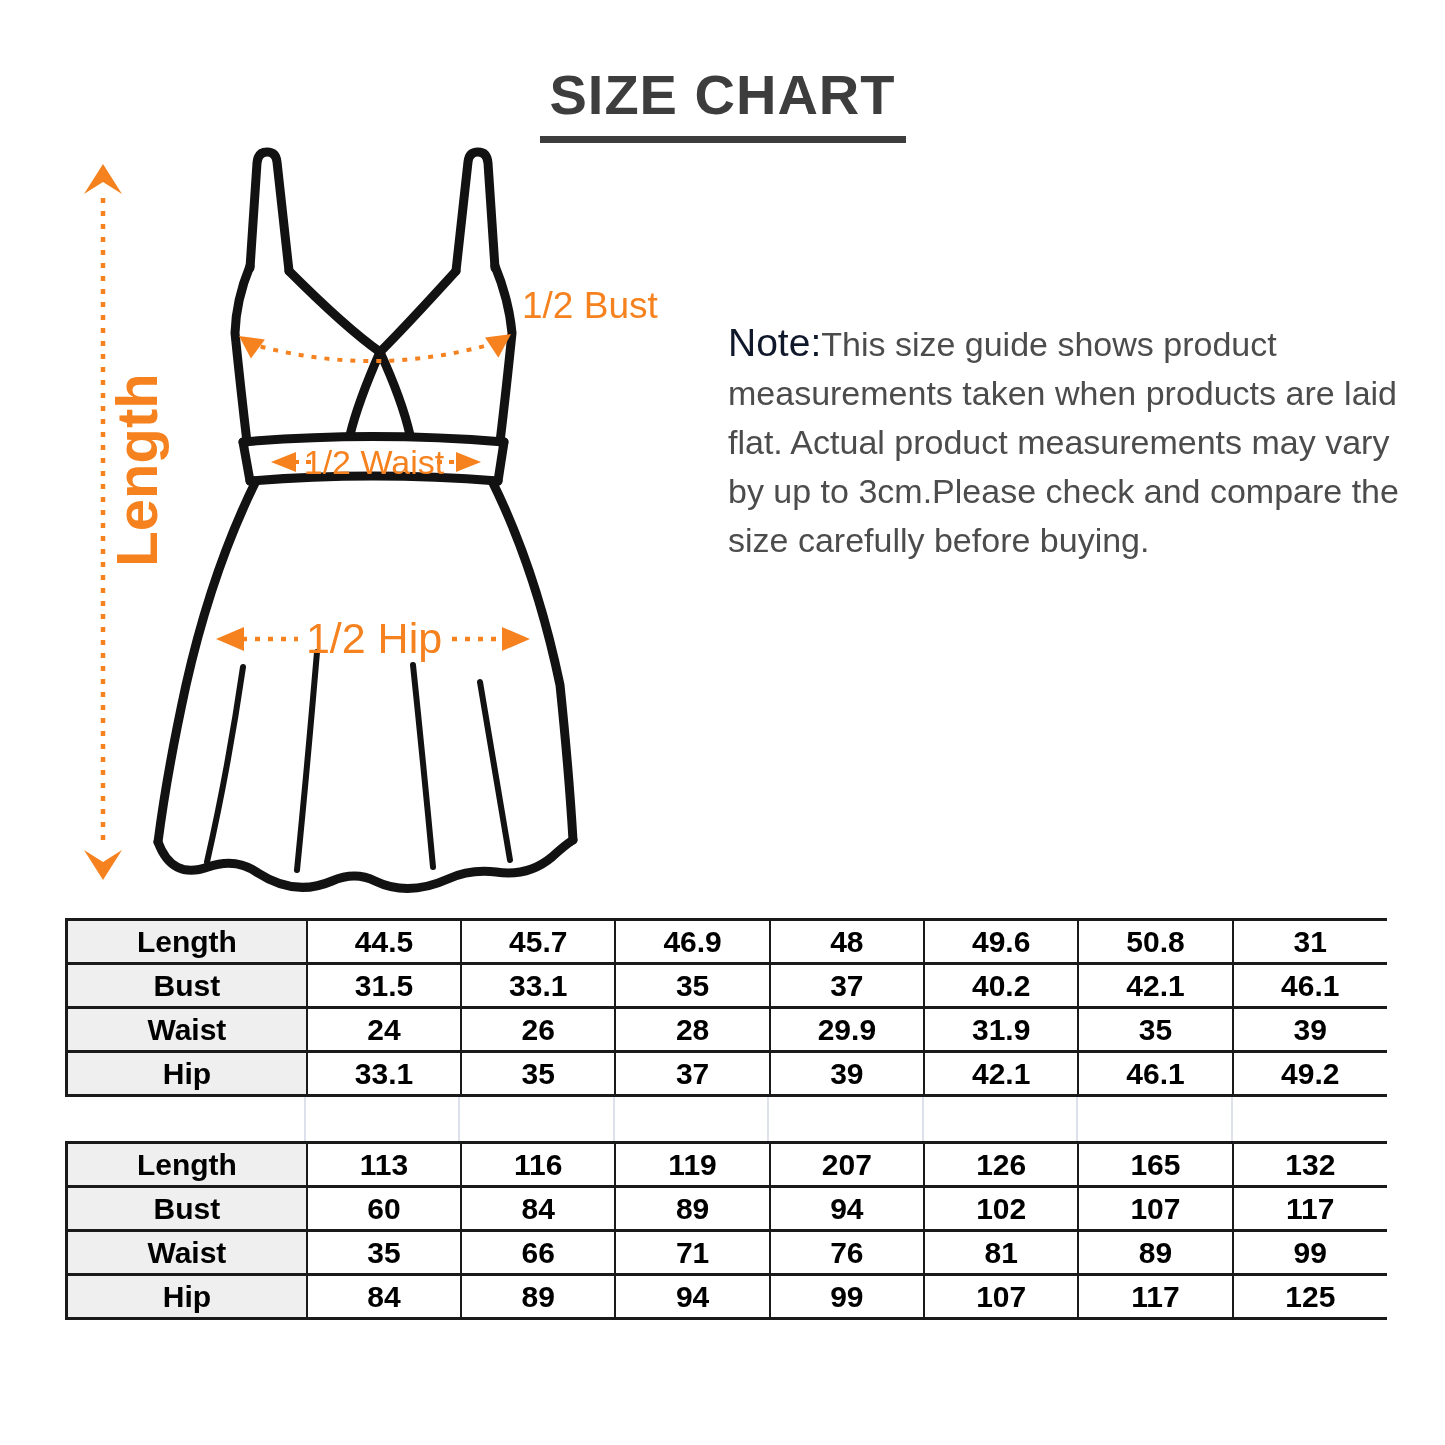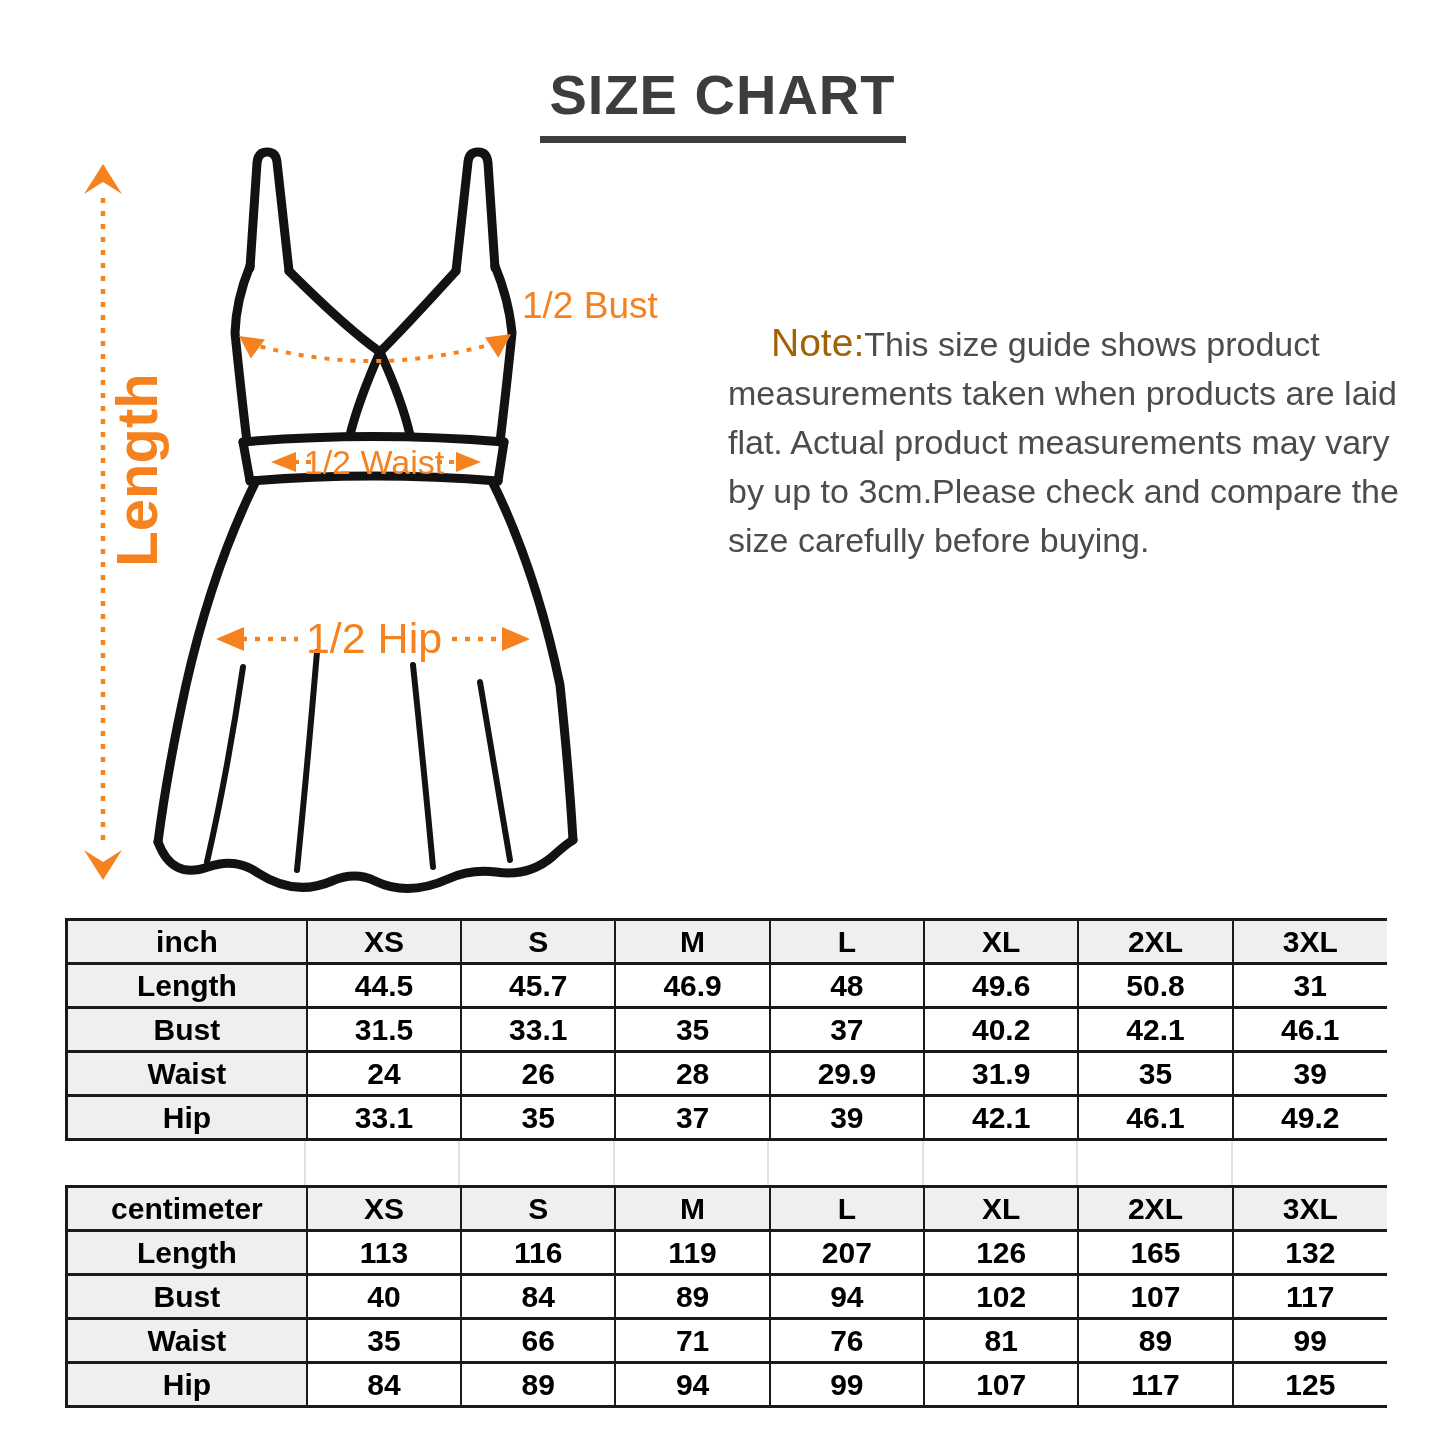--- a/index.html
+++ b/index.html
@@ -24,21 +24,21 @@
 
   
   .diagram { position:absolute; left:60px; top:140px; width:600px; height:780px; }
 
   
   .note {
     position:absolute; left:728px; top:318px; width:676px;
     font-size:34px; line-height:49px; color:#4c4c4c;
     text-align:left;
   }
-  .note-label { color:#a16207; font-size:39px;margin-left:43px; }
+  .note-label { color:#0f172a; font-size:39px; }
 
   
   .tables { position:absolute; left:65px; top:918px; width:1322px; }
   table.size-table { width:100%; border-collapse:collapse; table-layout:fixed; }
   table.size-table td {
     height:41px; text-align:center; vertical-align:middle;
     font-size:30px; font-weight:bold; color:#000;
     border-top:3px solid #1a1a1a;
     border-bottom:3px solid #1a1a1a;
     border-left:2px solid #1a1a1a;
@@ -138,30 +138,20 @@
           <col style="width:18.2%">
           <col>
           <col>
           <col>
           <col>
           <col>
           <col>
           <col>
         </colgroup>
       <tbody>
-          <tr class="head-row">
-            <td>inch</td>
-            <td>XS</td>
-            <td>S</td>
-            <td>M</td>
-            <td>L</td>
-            <td>XL</td>
-            <td>2XL</td>
-            <td>3XL</td>
-          </tr>
           <tr>
             <td class="row-label">Length</td>
             <td>44.5</td>
             <td>45.7</td>
             <td>46.9</td>
             <td>48</td>
             <td>49.6</td>
             <td>50.8</td>
             <td>31</td>
           </tr>
@@ -214,43 +204,33 @@
           <col style="width:18.2%">
           <col>
           <col>
           <col>
           <col>
           <col>
           <col>
           <col>
         </colgroup>
       <tbody>
-          <tr class="head-row">
-            <td>centimeter</td>
-            <td>XS</td>
-            <td>S</td>
-            <td>M</td>
-            <td>L</td>
-            <td>XL</td>
-            <td>2XL</td>
-            <td>3XL</td>
-          </tr>
           <tr>
             <td class="row-label">Length</td>
             <td>113</td>
             <td>116</td>
             <td>119</td>
             <td>207</td>
             <td>126</td>
             <td>165</td>
             <td>132</td>
           </tr>
           <tr>
             <td class="row-label">Bust</td>
-            <td>40</td>
+            <td>60</td>
             <td>84</td>
             <td>89</td>
             <td>94</td>
             <td>102</td>
             <td>107</td>
             <td>117</td>
           </tr>
           <tr>
             <td class="row-label">Waist</td>
             <td>35</td>

